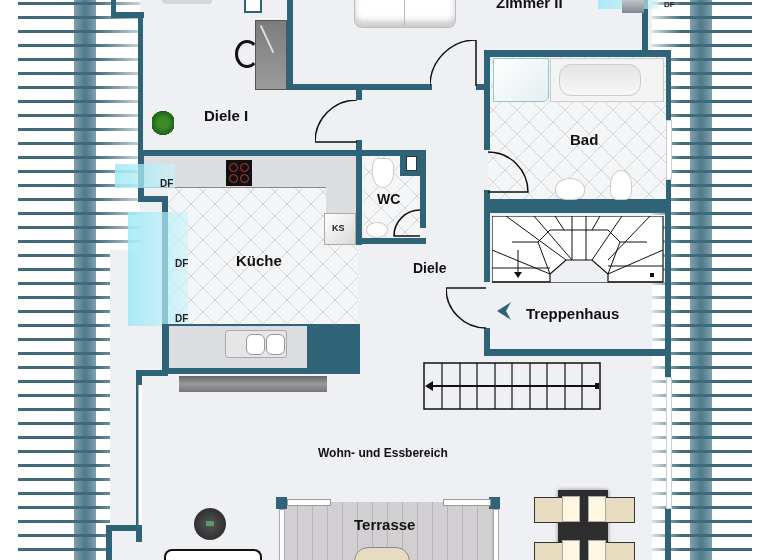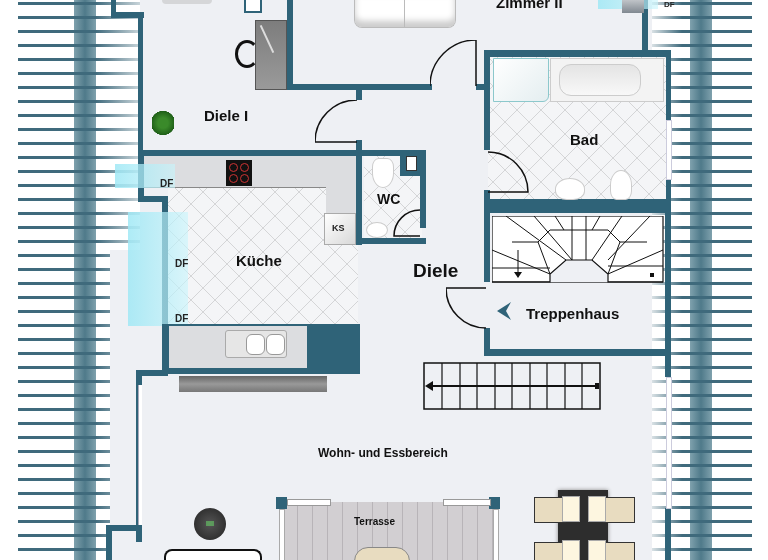--- a/index.html
+++ b/index.html
@@ -224,21 +224,21 @@
 <div class="label" style="left:236px;top:252px;font-size:15px;">Küche</div>
 
 <div class="wall" style="left:162px;top:324px;width:198px;height:50px;"></div>
 <div class="counter" style="left:169px;top:326px;width:138px;height:42px;"></div>
 <div class="abs" style="left:225px;top:330px;width:60px;height:26px;background:#e6e6e6;border:1px solid #aaa;border-radius:3px;">
   <div style="position:absolute;left:20px;top:3px;width:17px;height:19px;background:#fff;border:1px solid #999;border-radius:6px;"></div>
   <div style="position:absolute;left:40px;top:3px;width:17px;height:19px;background:#fff;border:1px solid #999;border-radius:6px;"></div>
 </div>
 <div class="abs" style="left:179px;top:376px;width:148px;height:16px;background:linear-gradient(180deg,#666,#999,#777);"></div>
 
-<div class="label" style="left:413px;top:260px;font-size:19px;">Diele</div>
+<div class="label" style="left:413px;top:260px;font-size:14px;">Diele</div>
 
 <div class="wall" style="left:484px;top:210px;width:6px;height:72px;"></div>
 <div class="wall" style="left:484px;top:328px;width:6px;height:28px;"></div>
 <div class="wall" style="left:484px;top:349px;width:186px;height:7px;"></div>
 <div class="abs" style="left:492px;top:216px;">
   <svg width="172" height="68" viewBox="0 0 172 68">
     <rect x="0" y="0" width="171" height="66" fill="#fff" stroke="#111" stroke-width="1.2"></rect>
     <path d="M0 66 L58 66 L58 58 L74 44 L100 44 L116 58 L116 66 L171 66" fill="#eef0f4" stroke="#111" stroke-width="1.2"></path>
     <path d="M20 26 L46 26 L58 58 M46 26 L58 14 L116 14 L128 26 L116 58 M128 26 L155 26" fill="none" stroke="#111" stroke-width="1"></path>
     <line x1="14" y1="0" x2="74" y2="44" stroke="#111"></line>
@@ -296,21 +296,21 @@
 </div>
 <div class="abs" style="left:164px;top:549px;width:94px;height:14px;background:#fff;border:2px solid #111;border-bottom:none;border-radius:8px 8px 0 0;"></div>
 
 <div class="abs" style="left:283px;top:502px;width:212px;height:58px;background:repeating-linear-gradient(90deg,#d2cfd2 0 14px,#b8b4b8 14px 15px);"></div>
 <div class="wall" style="left:276px;top:497px;width:11px;height:12px;"></div>
 <div class="wall" style="left:489px;top:497px;width:11px;height:12px;"></div>
 <div class="abs" style="left:287px;top:499px;width:42px;height:5px;background:#fff;border:1px solid #999;"></div>
 <div class="abs" style="left:443px;top:499px;width:46px;height:5px;background:#fff;border:1px solid #999;"></div>
 <div class="abs" style="left:279px;top:509px;width:4px;height:51px;background:#fff;border:1px solid #aaa;"></div>
 <div class="abs" style="left:493px;top:509px;width:4px;height:51px;background:#fff;border:1px solid #aaa;"></div>
-<div class="label" style="left:354px;top:516px;font-size:10px;">Terrasse</div>
+<div class="label" style="left:354px;top:516px;font-size:15px;">Terrasse</div>
 <div class="abs" style="left:354px;top:547px;width:54px;height:13px;background:#e8dcc0;border:1px solid #888;border-radius:14px 14px 0 0;"></div>
 
 <div class="abs" style="left:558px;top:490px;width:50px;height:70px;background:#2d2d2d;box-shadow:0 0 4px #888;"></div>
 <div class="abs" style="left:534px;top:497px;width:30px;height:24px;background:#e8dcc0;border:1.5px solid #333;"></div>
 <div class="abs" style="left:603px;top:497px;width:30px;height:24px;background:#e8dcc0;border:1.5px solid #333;"></div>
 <div class="abs" style="left:534px;top:542px;width:30px;height:20px;background:#e8dcc0;border:1.5px solid #333;"></div>
 <div class="abs" style="left:603px;top:542px;width:30px;height:20px;background:#e8dcc0;border:1.5px solid #333;"></div>
 <div class="abs" style="left:562px;top:496px;width:16px;height:24px;background:#fdf6e0;border:1px solid #aaa;"></div>
 <div class="abs" style="left:588px;top:496px;width:16px;height:24px;background:#fdf6e0;border:1px solid #aaa;"></div>
 <div class="abs" style="left:562px;top:540px;width:16px;height:20px;background:#fdf6e0;border:1px solid #aaa;"></div>

